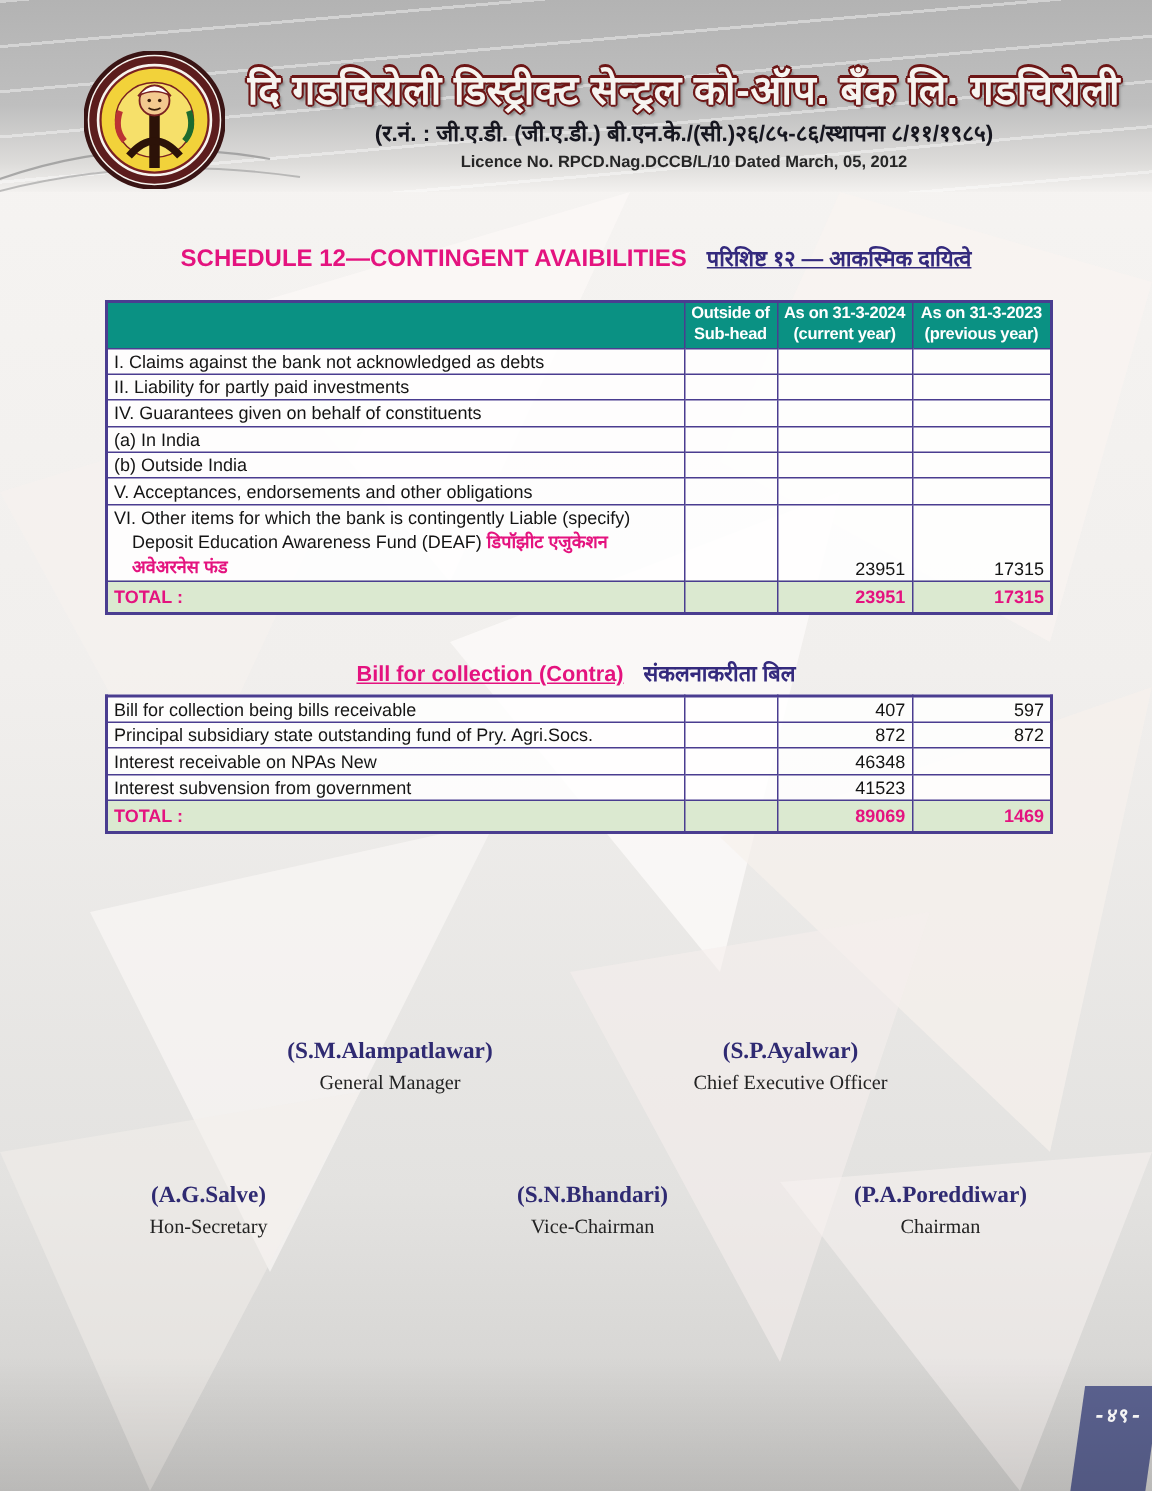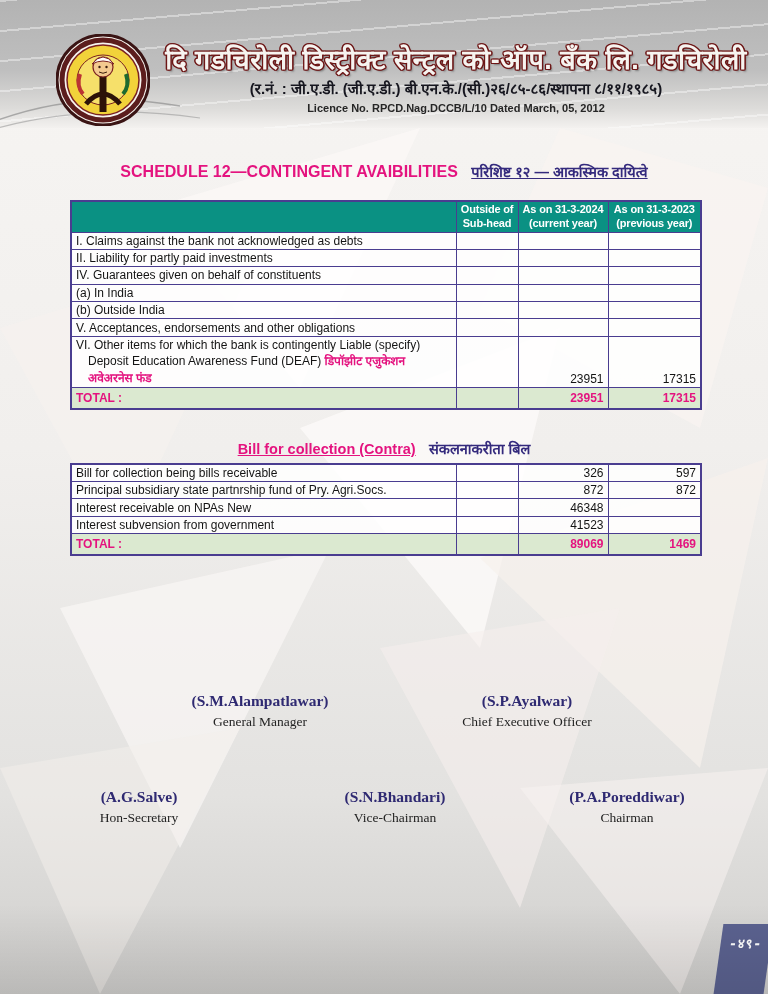--- a/index.html
+++ b/index.html
@@ -225,25 +225,25 @@
     <colgroup>
         <col style="width:385px">
         <col style="width:62px">
         <col style="width:90px">
         <col style="width:93px">
       </colgroup>
     <tbody>
       <tr class="r">
         <td class="desc">Bill for collection being bills receivable</td>
         <td class="num"></td>
-        <td class="num">326</td>
+        <td class="num">407</td>
         <td class="num">597</td>
       </tr>
       <tr class="r">
-        <td class="desc">Principal subsidiary state partnrship fund of Pry. Agri.Socs.</td>
+        <td class="desc">Principal subsidiary state outstanding fund of Pry. Agri.Socs.</td>
         <td class="num"></td>
         <td class="num">872</td>
         <td class="num">872</td>
       </tr>
       <tr class="r">
         <td class="desc">Interest receivable on NPAs New</td>
         <td class="num"></td>
         <td class="num">46348</td>
         <td class="num"></td>
       </tr>

